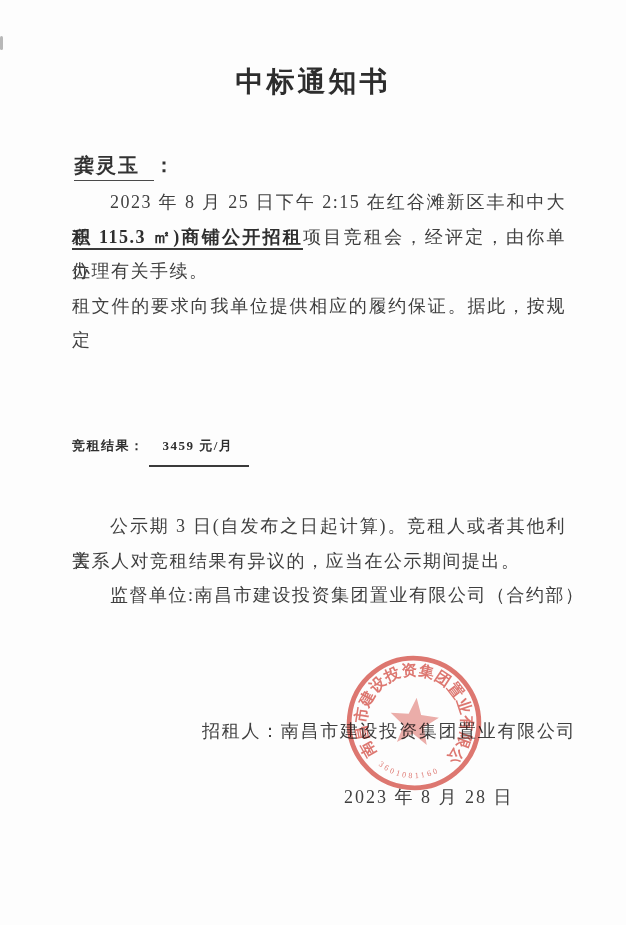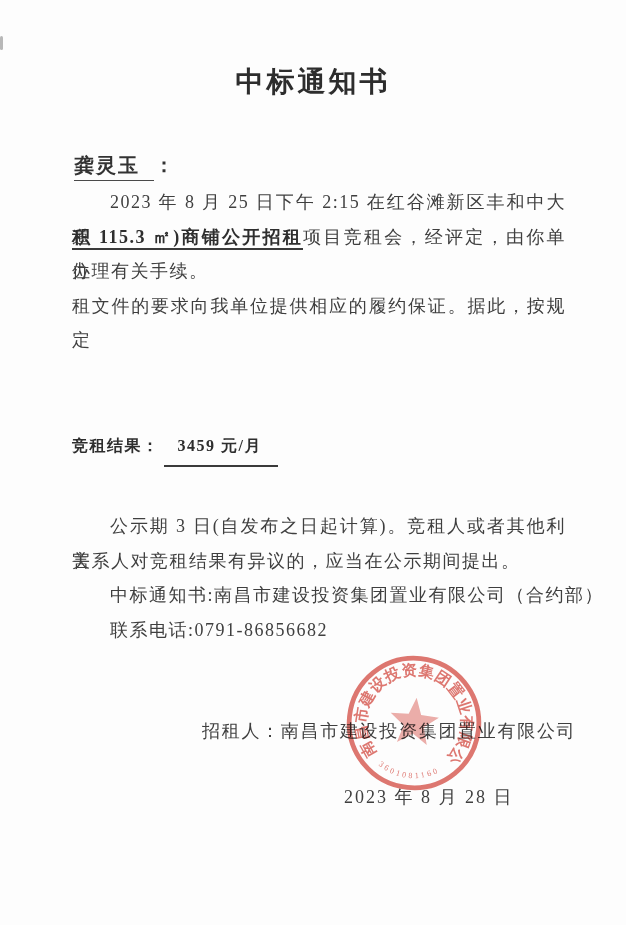--- a/index.html
+++ b/index.html
@@ -45,21 +45,21 @@
   }
   .indent{padding-left:38px;}
   .indent.line-j{padding-left:0;text-indent:38px;}
   .em-u{
     font-weight:bold;color:#2e2e2e;
     border-bottom:2px solid #3a3a3a;
     padding-bottom:1px;
   }
   .result-line{
     position:absolute;top:429px;left:72px;
-    font-size:16px;font-weight:bold;line-height:34.6px;
+    font-size:13px;font-weight:bold;line-height:34.6px;
     letter-spacing:1.5px;color:#2e2e2e;
   }
   .result-value{
     display:inline-block;
     border-bottom:2px solid #3a3a3a;
     padding:0 16px 1px 14px;
     margin-left:4px;
   }
   .lessor-line{
     position:absolute;top:717px;left:202px;
@@ -99,22 +99,21 @@
     <div class="line line-j"><span class="em-u">积 115.3 ㎡)商铺公开招租</span><span>项目竞租会，经评定，由你单位</span></div>
     <div class="line">办理有关手续。</div>
     <div class="line line-j">租文件的要求向我单位提供相应的履约保证。据此，按规定</div>
   </div>
 
   <div class="result-line"><span>竞租结果：</span><span class="result-value">3459 元/月</span></div>
 
   <div class="para para2">
     <div class="line line-j indent">公示期 3 日(自发布之日起计算)。竞租人或者其他利害</div>
     <div class="line">关系人对竞租结果有异议的，应当在公示期间提出。</div>
-    <div class="line indent">中标通知书:南昌市建设投资集团置业有限公司（合约部）</div>
-    <div class="line indent">联系电话:0791-86856682</div>
+    <div class="line indent">监督单位:南昌市建设投资集团置业有限公司（合约部）</div>
   </div>
 
   <div class="lessor-line">招租人：南昌市建设投资集团置业有限公司</div>
   <div class="date-line">2023 年 8 月 28 日</div>
 
   <svg class="seal" viewBox="0 0 160 160">
     <circle cx="80" cy="80" r="61" fill="none" stroke-width="4.5" stroke="#d85a52"></circle>
     <polygon points="80,56 85.9,71.9 102.8,72.6 89.5,83.1 94.1,99.4 80,90 65.9,99.4 70.5,83.1 57.2,72.6 74.1,71.9" fill-opacity="0.6" stroke-width="1" fill="#d85a52"></polygon>
     <defs>
       <path id="seal-top-arc" d="M 48.2,111.8 A 45,45 0 1 1 111.8,111.8" fill="none"></path>

